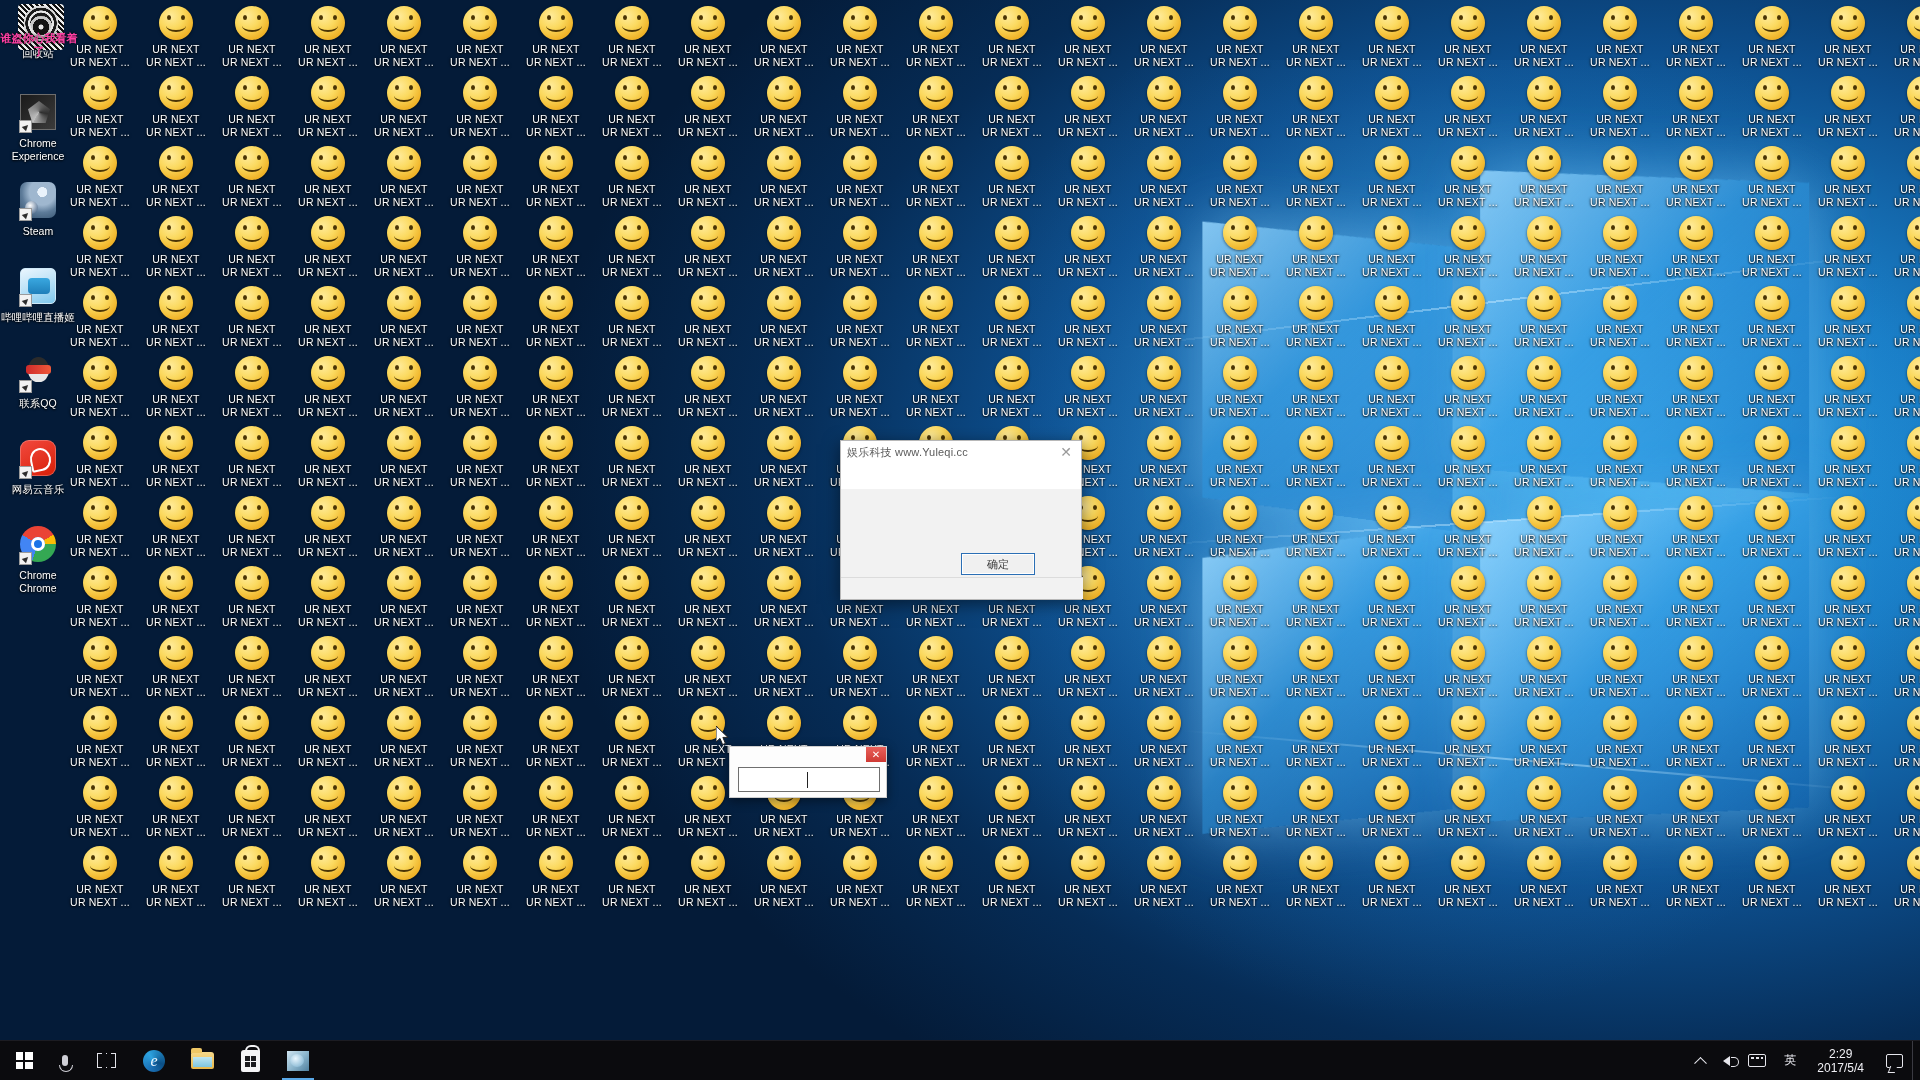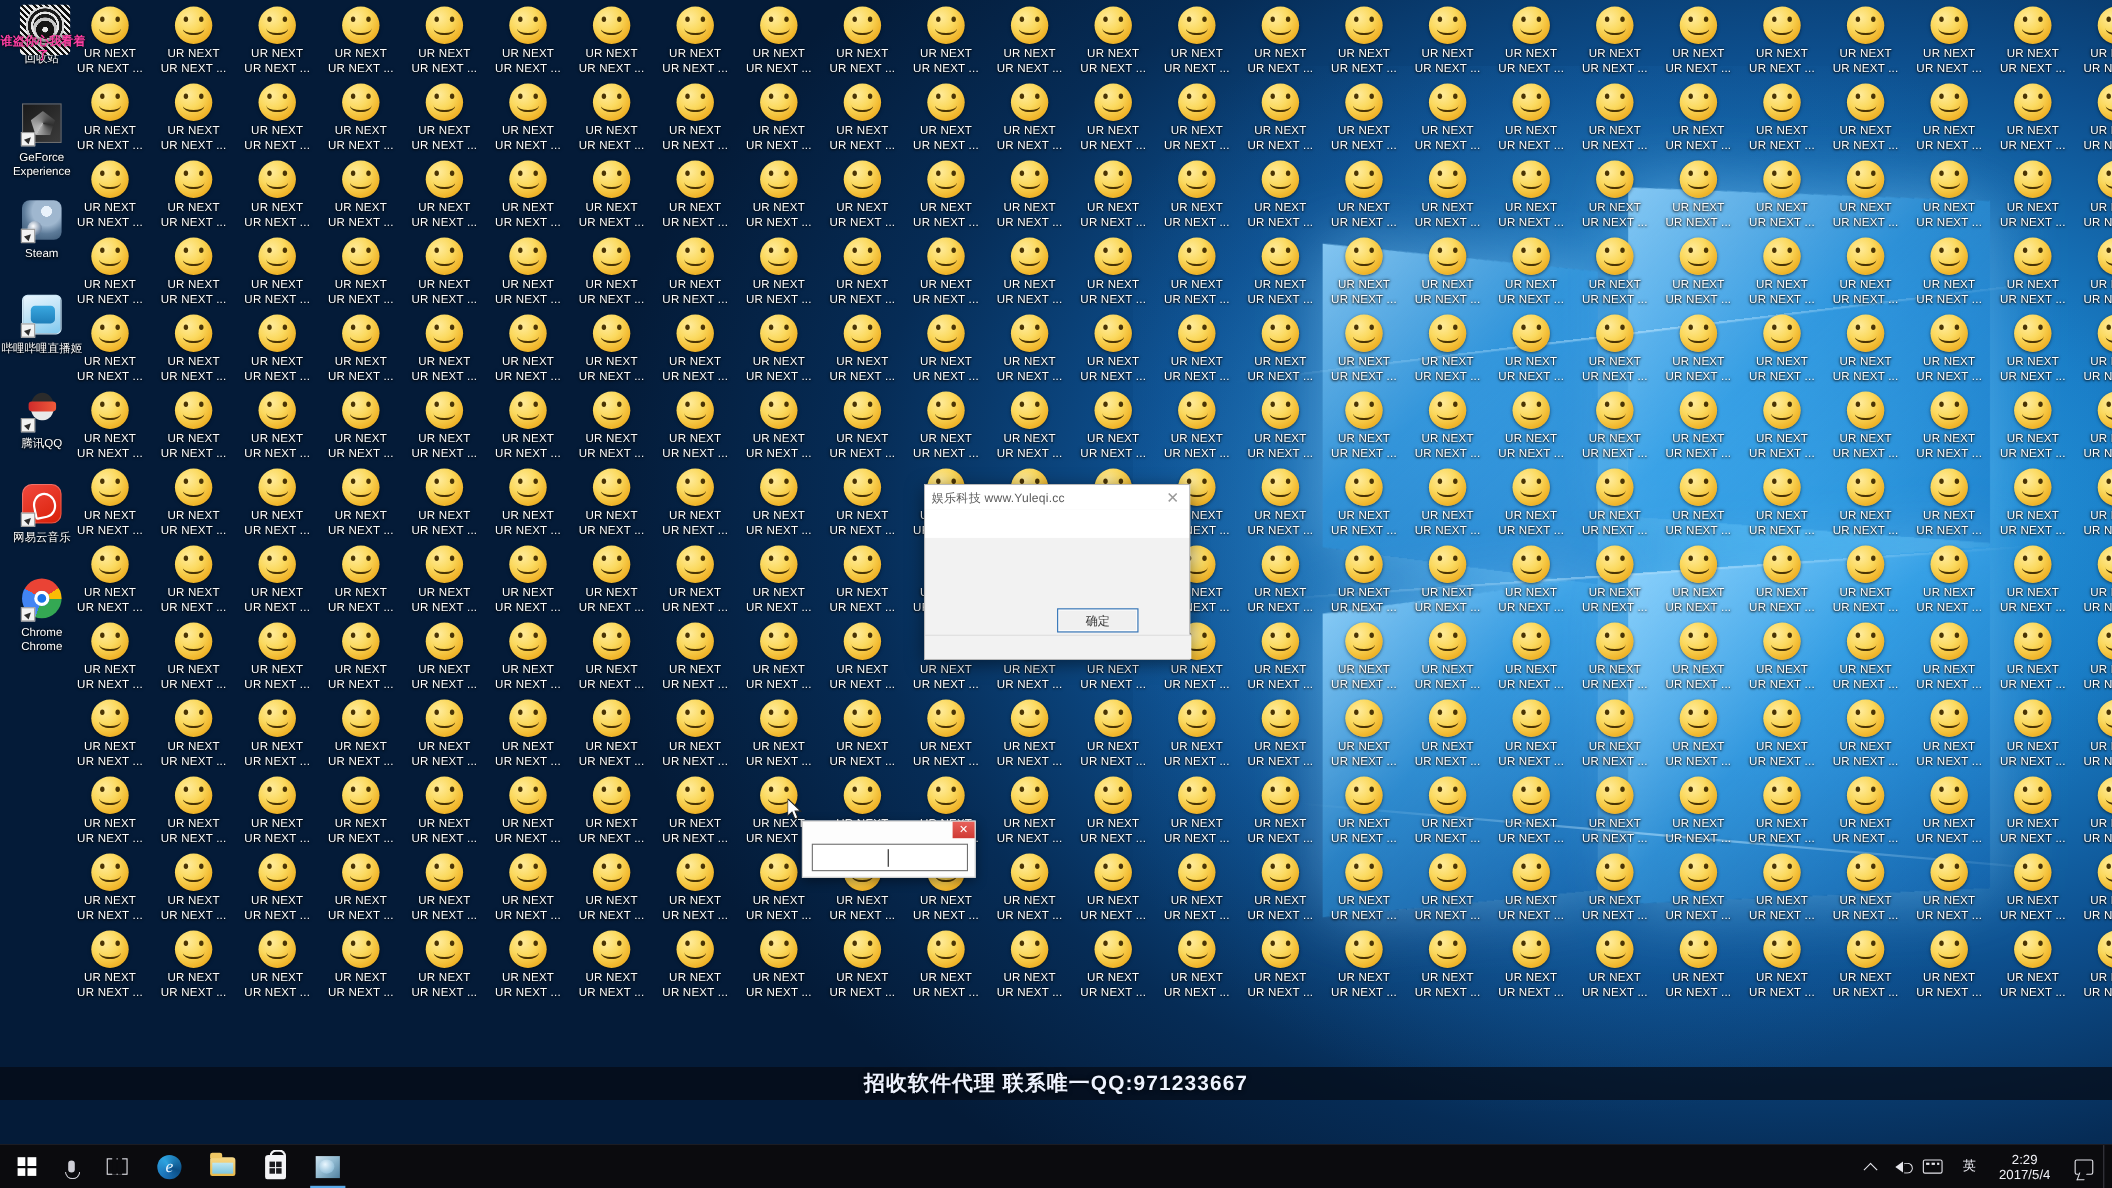--- a/index.html
+++ b/index.html
@@ -3246,42 +3246,42 @@
           <div class="ico-recycle" style="margin: 0px auto;"></div>
         </div>
         <div class="sc-label">回收站</div>
         <div class="recycle-overlay">谁盗你心我看着了</div>
       </div>
       <div class="shortcut" style="left: 0px; top: 94px;">
         <div class="ico">
           <div class="ico-geforce" style="margin: 0px auto;"></div>
           <span class="shortcut-arrow"></span>
         </div>
-        <div class="sc-label">GeForce Experience</div>
+        <div class="sc-label">Chrome Experience</div>
       </div>
       <div class="shortcut" style="left: 0px; top: 182px;">
         <div class="ico">
           <div class="ico-steam" style="margin: 0px auto;"></div>
           <span class="shortcut-arrow"></span>
         </div>
         <div class="sc-label">Steam</div>
       </div>
       <div class="shortcut" style="left: 0px; top: 268px;">
         <div class="ico">
           <div class="ico-bili" style="margin: 0px auto;"></div>
           <span class="shortcut-arrow"></span>
         </div>
         <div class="sc-label">哔哩哔哩直播姬</div>
       </div>
       <div class="shortcut" style="left: 0px; top: 354px;">
         <div class="ico">
           <div class="ico-qq" style="margin: 0px auto;"></div>
           <span class="shortcut-arrow"></span>
         </div>
-        <div class="sc-label">腾讯QQ</div>
+        <div class="sc-label">联系QQ</div>
       </div>
       <div class="shortcut" style="left: 0px; top: 440px;">
         <div class="ico">
           <div class="ico-163" style="margin: 0px auto;"></div>
           <span class="shortcut-arrow"></span>
         </div>
         <div class="sc-label">网易云音乐</div>
       </div>
       <div class="shortcut" style="left: 0px; top: 526px;">
         <div class="ico">
@@ -3302,21 +3302,20 @@
     <div class="footer-strip"></div>
   </div>
 
   <div id="input-dialog">
     <div class="close-red">✕</div>
     <div class="field">
       <div class="caret"></div>
     </div>
   </div>
 
-  <div id="banner">招收软件代理  联系唯一QQ:971233667</div>
 
   <svg id="cursor" viewBox="0 0 14 21">
     <polygon points="0,0 0,16 4,12.4 6.6,18.6 9.4,17.4 6.9,11.4 12,11.4" fill="#ffffff" stroke="#202020" stroke-width="1"></polygon>
   </svg>
 </div>
 
 <div id="taskbar">
   <div class="tb-start">
     <span class="winlogo">
         <i></i>

